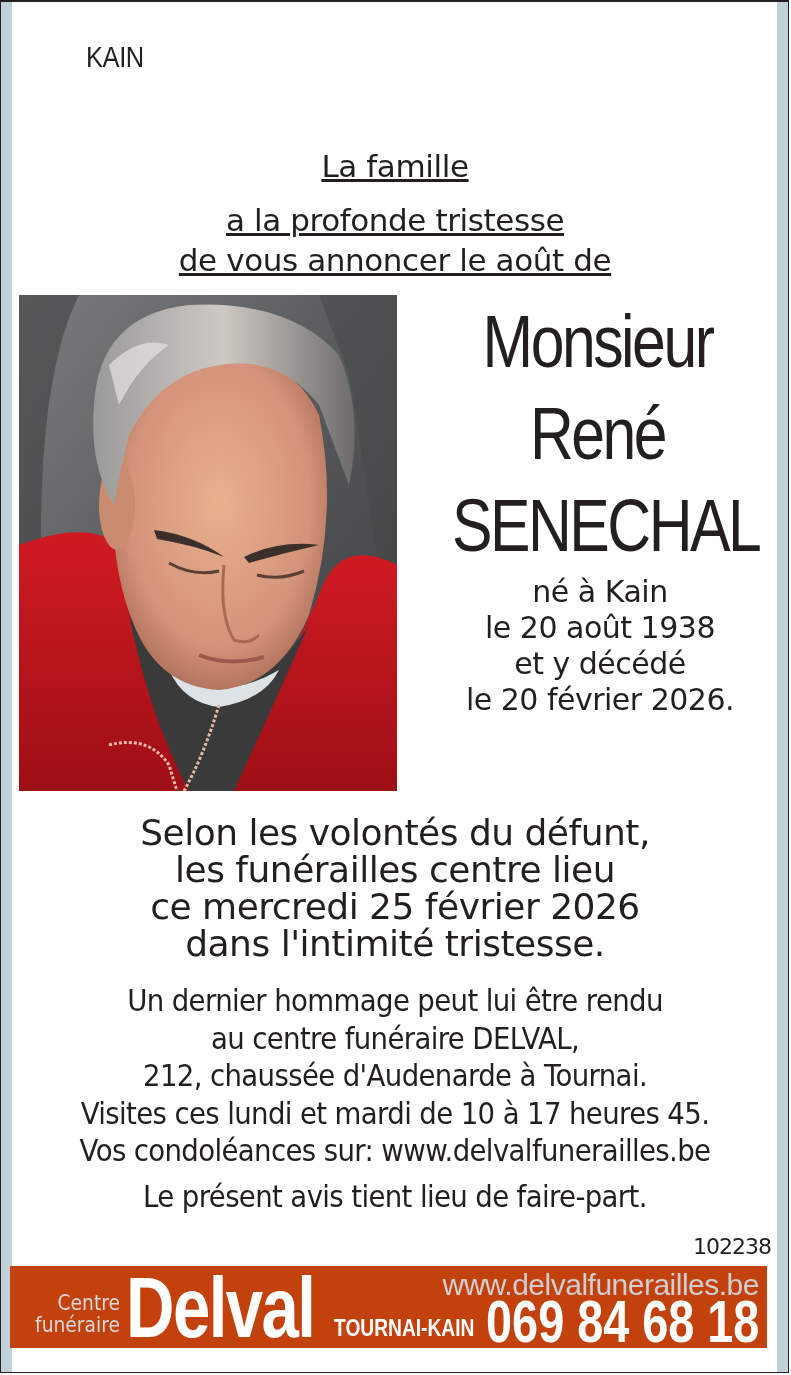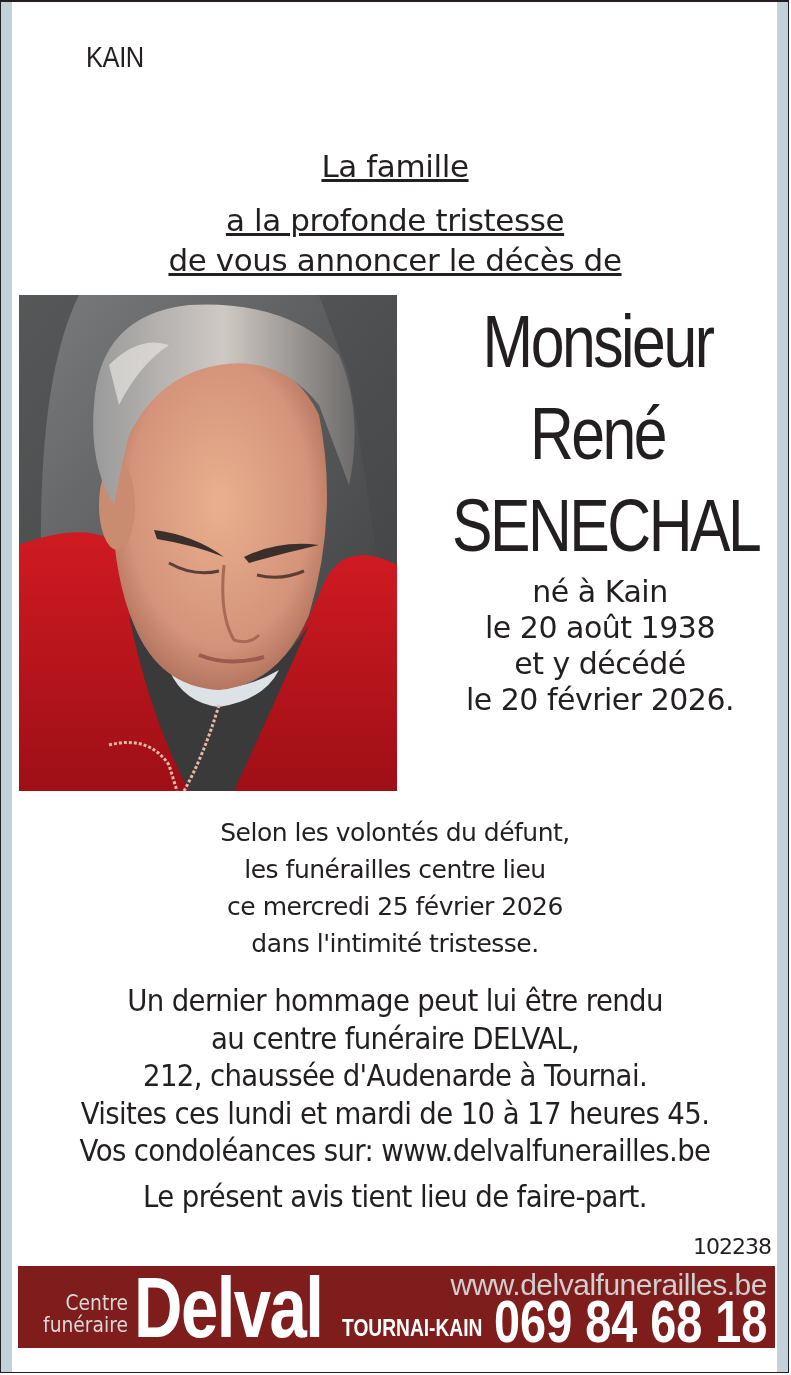--- a/index.html
+++ b/index.html
@@ -18,52 +18,52 @@
 
     .photo { position: absolute; left: 19px; top: 295px; width: 378px; height: 496px; overflow: hidden; background: #5d5f61; }
     .photo svg { display: block; }
 
     .name-block { position: absolute; left: 420px; width: 355px; top: 296px; text-align: center; font-family: "Liberation Sans", sans-serif; font-weight: 400; font-size: 74px; line-height: 92px; letter-spacing: -3px; }
     .name-block span { display: block; transform: scaleX(0.82); transform-origin: center; }
 
     .dates { left: 430px; width: 340px; top: 574px; font-size: 30px; line-height: 36px; letter-spacing: -0.5px; }
     .dates span { display: block; }
 
-    .funeral { left: 120px; width: 550px; top: 814px; font-size: 25px; line-height: 37px; letter-spacing: -0.5px; }
+    .funeral { left: 120px; width: 550px; top: 814px; font-size: 36px; line-height: 37px; letter-spacing: -0.5px; }
     .funeral span { display: block; }
 
     .homage { left: 20px; width: 750px; top: 982px; font-size: 30px; line-height: 37.5px; letter-spacing: -0.7px; }
     .homage span { display: block; transform: scaleX(0.92); transform-origin: center; }
 
     .notice { left: 20px; width: 750px; top: 1178px; font-size: 30px; line-height: 38px; letter-spacing: -0.7px; }
     .notice span { display: block; transform: scaleX(0.92); transform-origin: center; }
 
     .ref { position: absolute; right: 20px; top: 1234px; font-size: 22px; font-family: "DejaVu Sans", sans-serif; letter-spacing: -1px; }
 
-    .banner { position: absolute; left: 18px; top: 1266px; width: 757px; height: 82px; background: #7f1d1d; }
+    .banner { position: absolute; left: 10px; top: 1266px; width: 757px; height: 82px; background: #c2410c; }
     .banner .centre { position: absolute; left: 10px; top: 26px; width: 100px; text-align: right; color: #d9d9d9; font-size: 22px; line-height: 22px; font-family: "DejaVu Sans", sans-serif; }
     .banner .centre span { display: block; transform: scaleX(0.85); transform-origin: right center; }
     .banner .delval { position: absolute; left: 116px; top: -2px; color: #ffffff; font-family: "Liberation Sans", sans-serif; font-weight: 700; font-size: 86px; line-height: 86px; letter-spacing: -2px; transform: scaleX(0.78); transform-origin: left top; }
     .banner .city { position: absolute; left: 324px; top: 50px; color: #ffffff; font-family: "Liberation Sans", sans-serif; font-weight: 700; font-size: 24px; line-height: 24px; transform: scaleX(0.8); transform-origin: left top; }
     .banner .web { position: absolute; right: 8px; top: 2px; color: #cfcfcf; font-family: Liberation Sans, sans-serif; font-size: 30px; line-height: 34px; letter-spacing: -0.5px; }
     .banner .phone { position: absolute; right: 8px; top: 28px; color: #ffffff; font-family: "Liberation Sans", sans-serif; font-weight: 700; font-size: 60px; line-height: 56px; letter-spacing: 0px; transform: scaleX(0.78); transform-origin: right top; }
   </style>
 </head>
 <body>
 
 <div class="frame"></div>
 <div class="strip-left"></div>
 <div class="strip-right"></div>
 
 <div class="location">KAIN</div>
 
 <div class="center-block intro">
   <span class="line l1">La famille</span>
   <span class="line">a la profonde tristesse</span>
-  <span class="line">de vous annoncer le décès de</span>
+  <span class="line">de vous annoncer le août de</span>
 </div>
 
 <div class="photo">
   <svg width="378" height="496" viewBox="0 0 378 496" xmlns="http://www.w3.org/2000/svg">
     <defs>
       <linearGradient id="bg" x1="0" y1="0" x2="1" y2="1">
         <stop offset="0" stop-color="#7a7c7e"></stop>
         <stop offset="0.6" stop-color="#505254"></stop>
         <stop offset="1" stop-color="#3a3b3c"></stop>
       </linearGradient>

